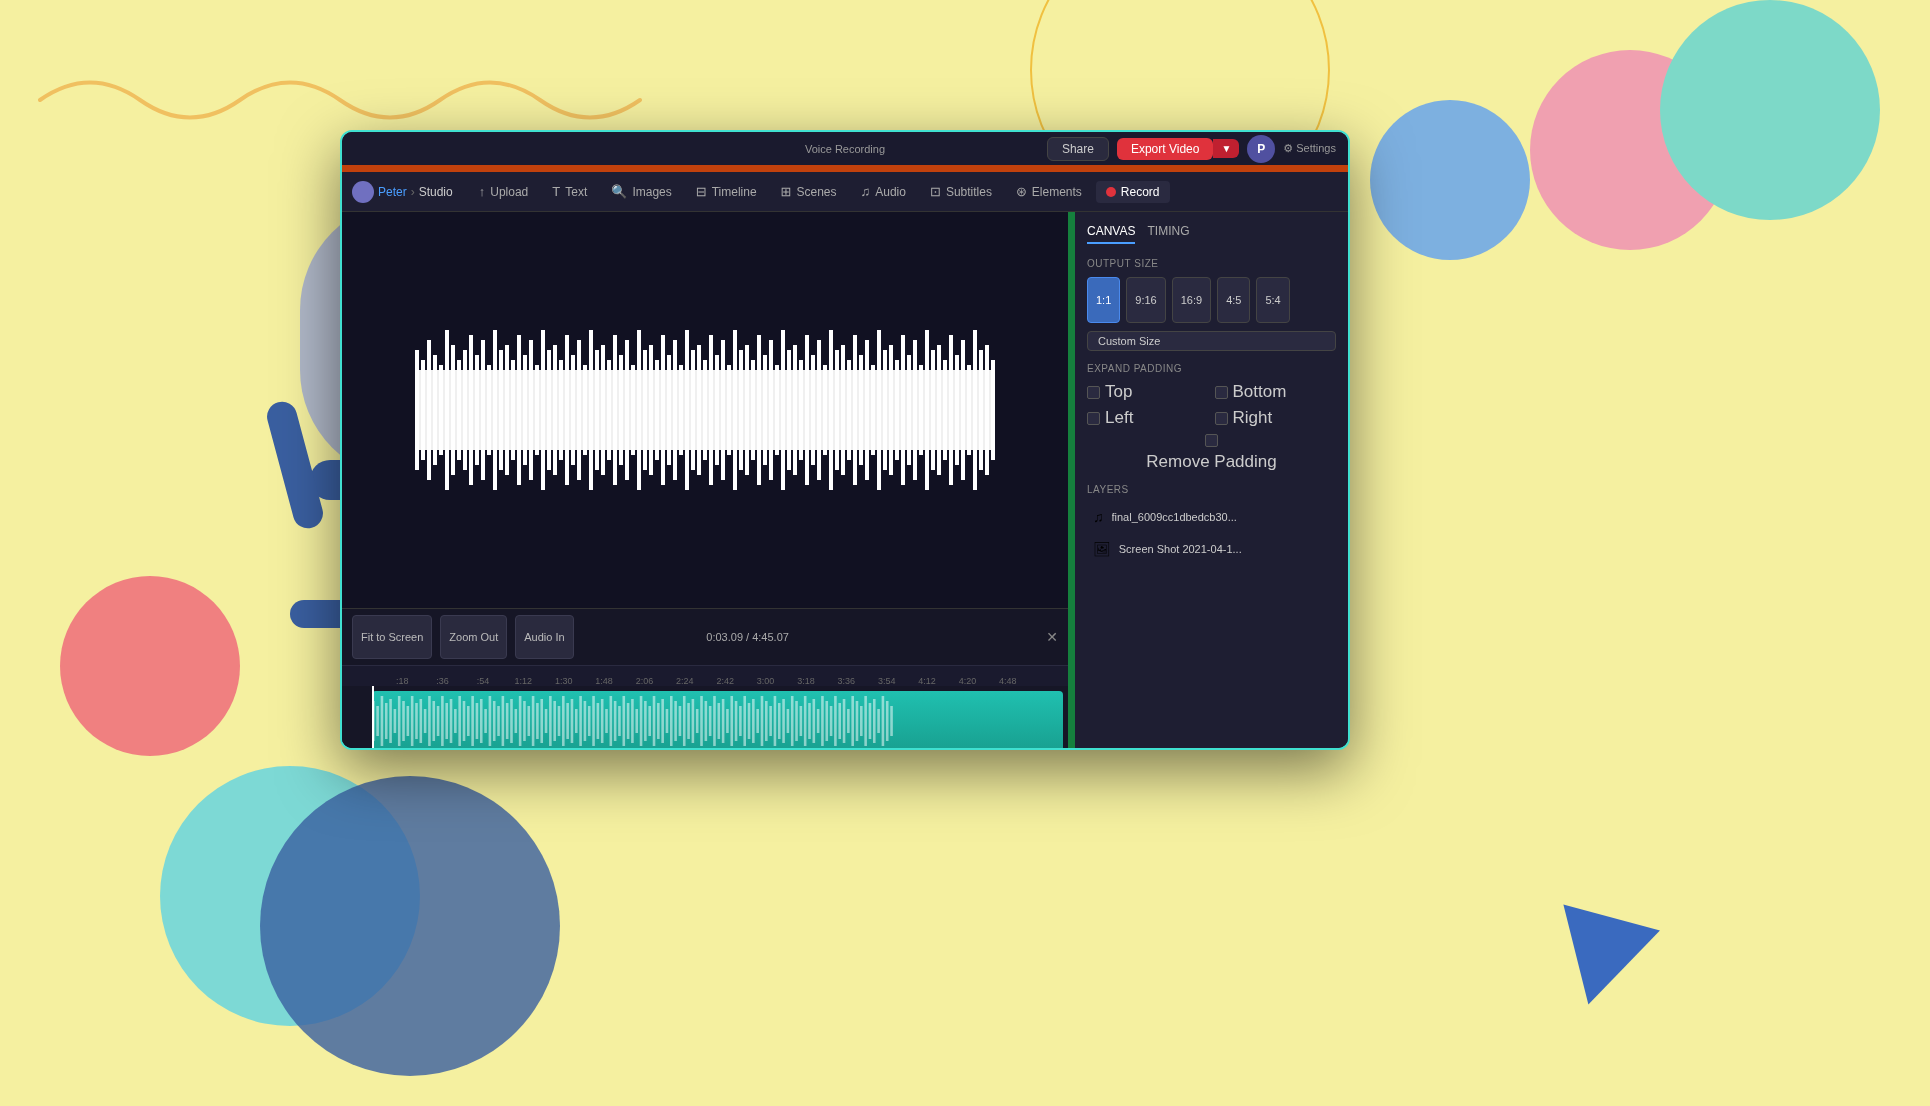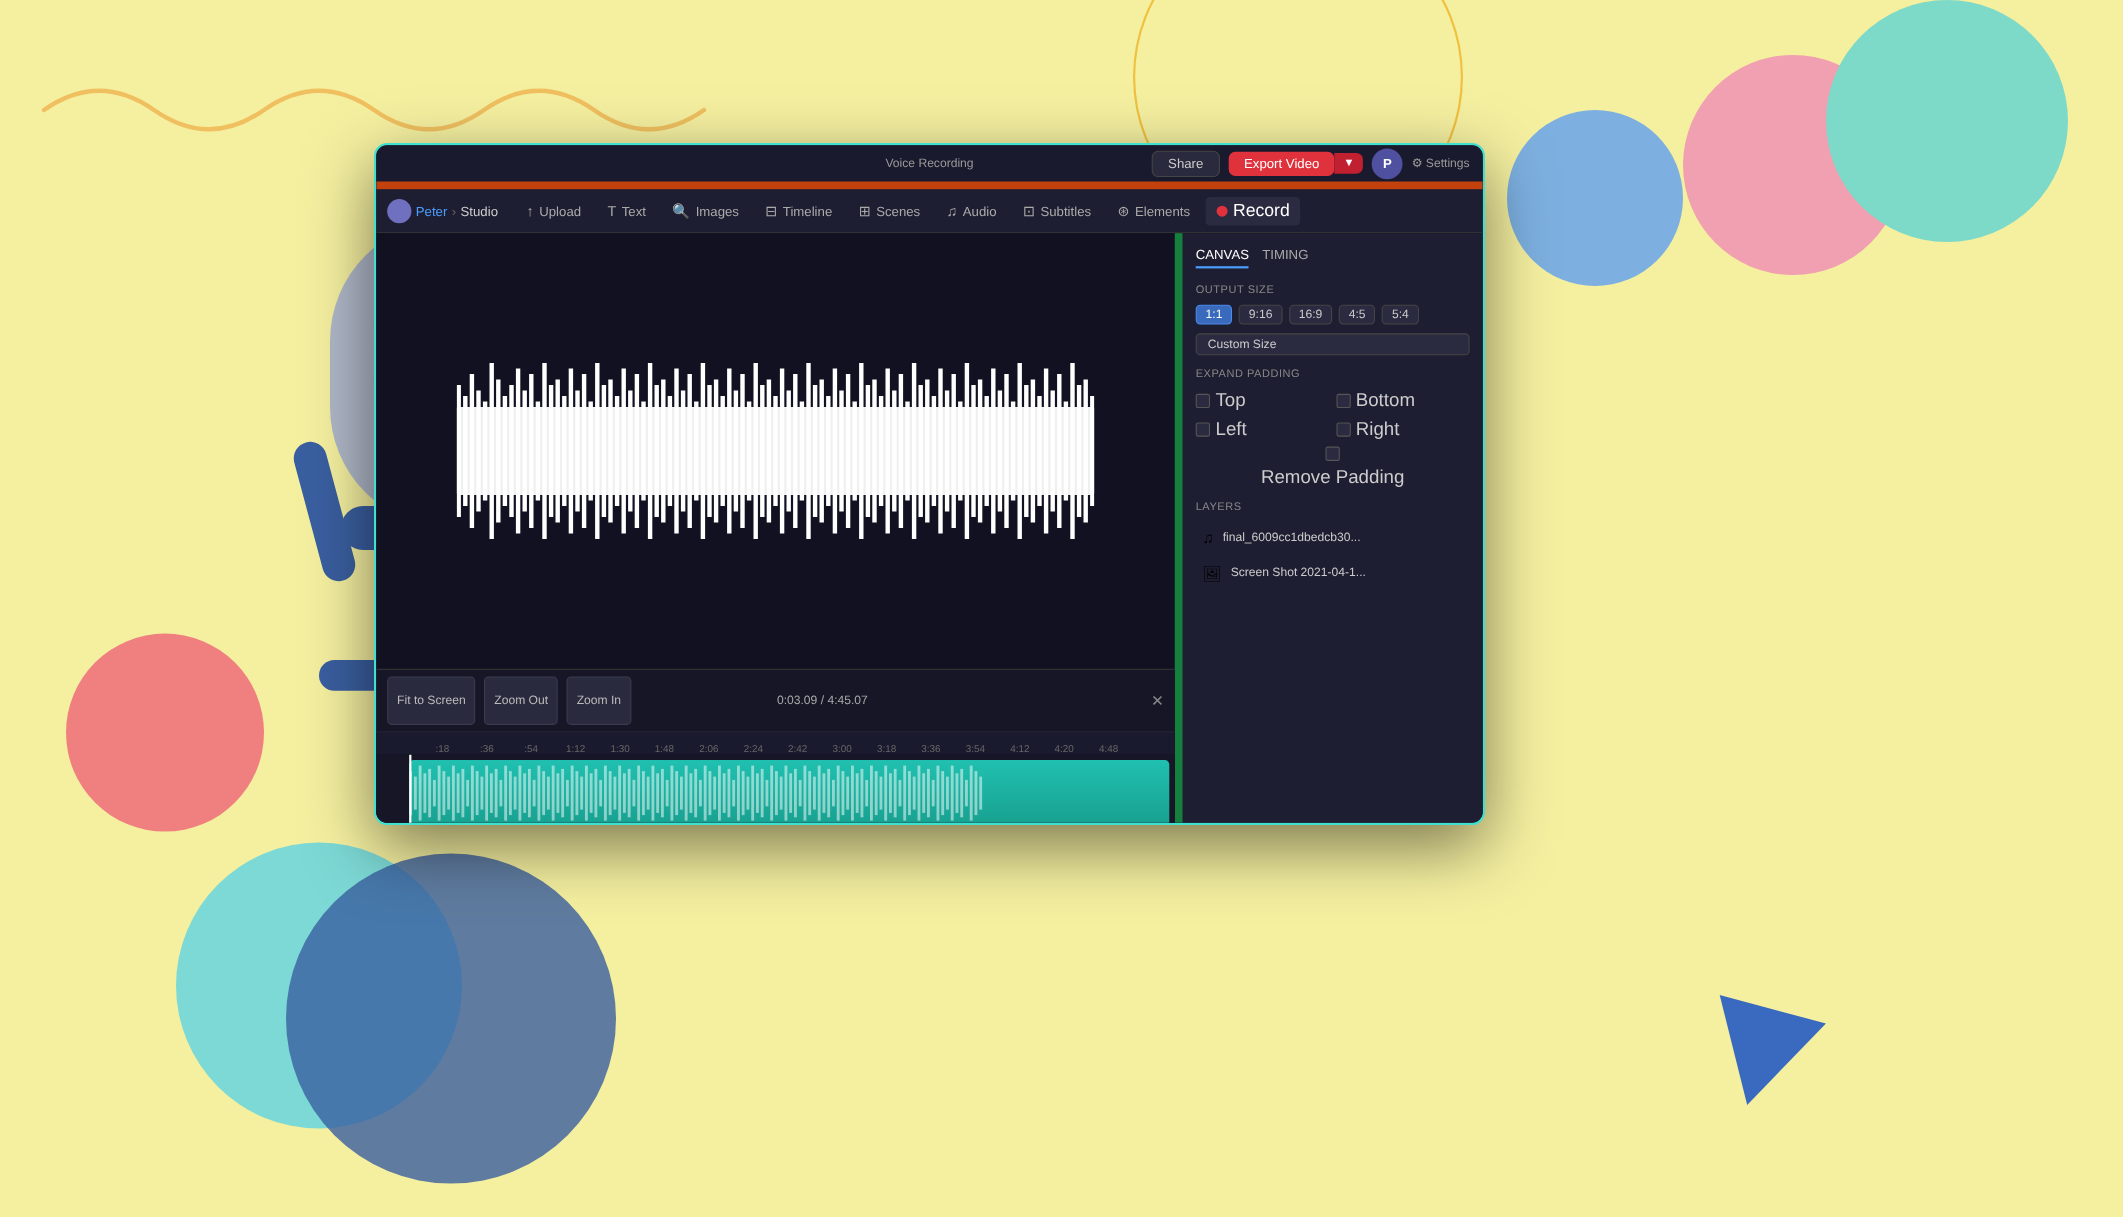--- a/index.html
+++ b/index.html
@@ -337,21 +337,21 @@
 
     .nav-item-icon {
       font-size: 13px;
     }
 
     .record-nav-item {
       display: flex;
       align-items: center;
       gap: 5px;
       color: white;
-      font-size: 16px;
+      font-size: 12px;
       padding: 4px 10px;
       background: #2a2a40;
       border-radius: 4px;
       cursor: pointer;
     }
 
     .record-dot {
       width: 10px;
       height: 10px;
       background: #e0323c;
@@ -428,21 +428,21 @@
       gap: 6px;
       flex-wrap: wrap;
       margin-bottom: 8px;
     }
 
     .size-btn {
       background: #2a2a40;
       color: #ccc;
       border: 1px solid #444;
       border-radius: 4px;
-      padding: 2px 8px;
+      padding: 16px 8px;
       font-size: 11px;
       cursor: pointer;
     }
 
     .size-btn.active {
       background: #3a6abb;
       border-color: #4a8aee;
       color: white;
     }
 
@@ -927,21 +927,21 @@
         <span class="layer-icon">🖼</span>
         <span class="layer-name">Screen Shot 2021-04-1...</span>
       </div>
     </div>
   </div>
 
   <div class="timeline-bar">
     <div class="timeline-toolbar">
       <button class="timeline-btn">Fit to Screen</button>
       <button class="timeline-btn">Zoom Out</button>
-      <button class="timeline-btn">Zoom In</button>
+      <button class="timeline-btn">Audio In</button>
       <span class="time-display">0:03.09 / 4:45.07</span>
       <span class="close-btn">✕</span>
     </div>
     <div class="timeline-ruler">
       <div class="ruler-marks">
         <span class="ruler-mark">:18</span>
         <span class="ruler-mark">:36</span>
         <span class="ruler-mark">:54</span>
         <span class="ruler-mark">1:12</span>
         <span class="ruler-mark">1:30</span>

